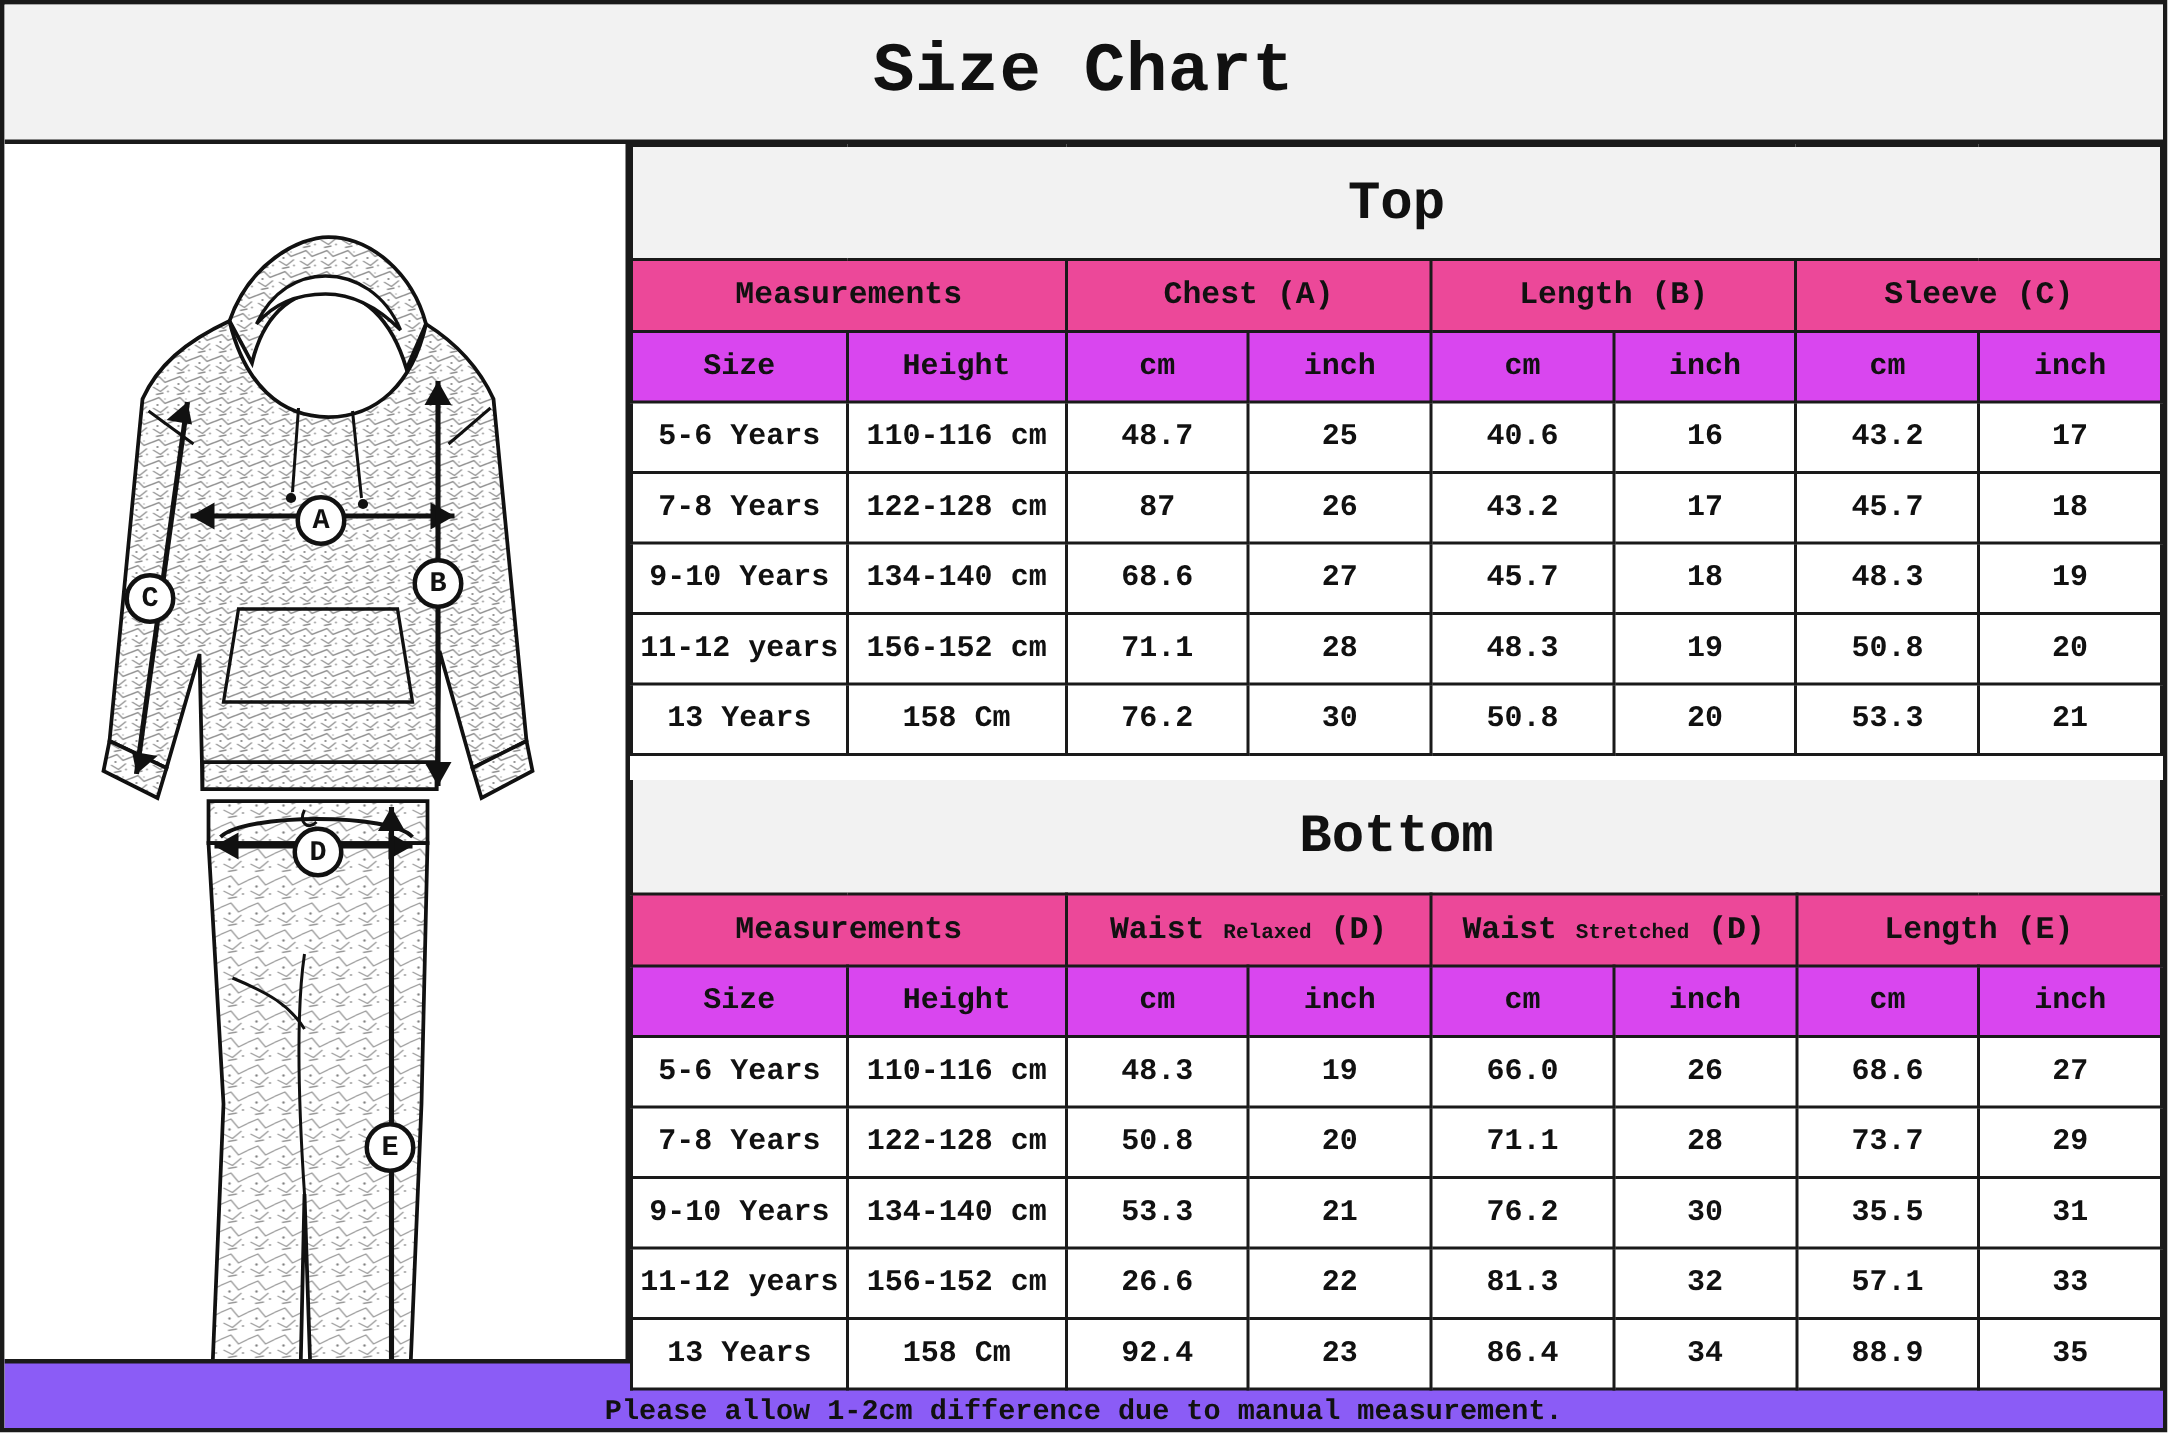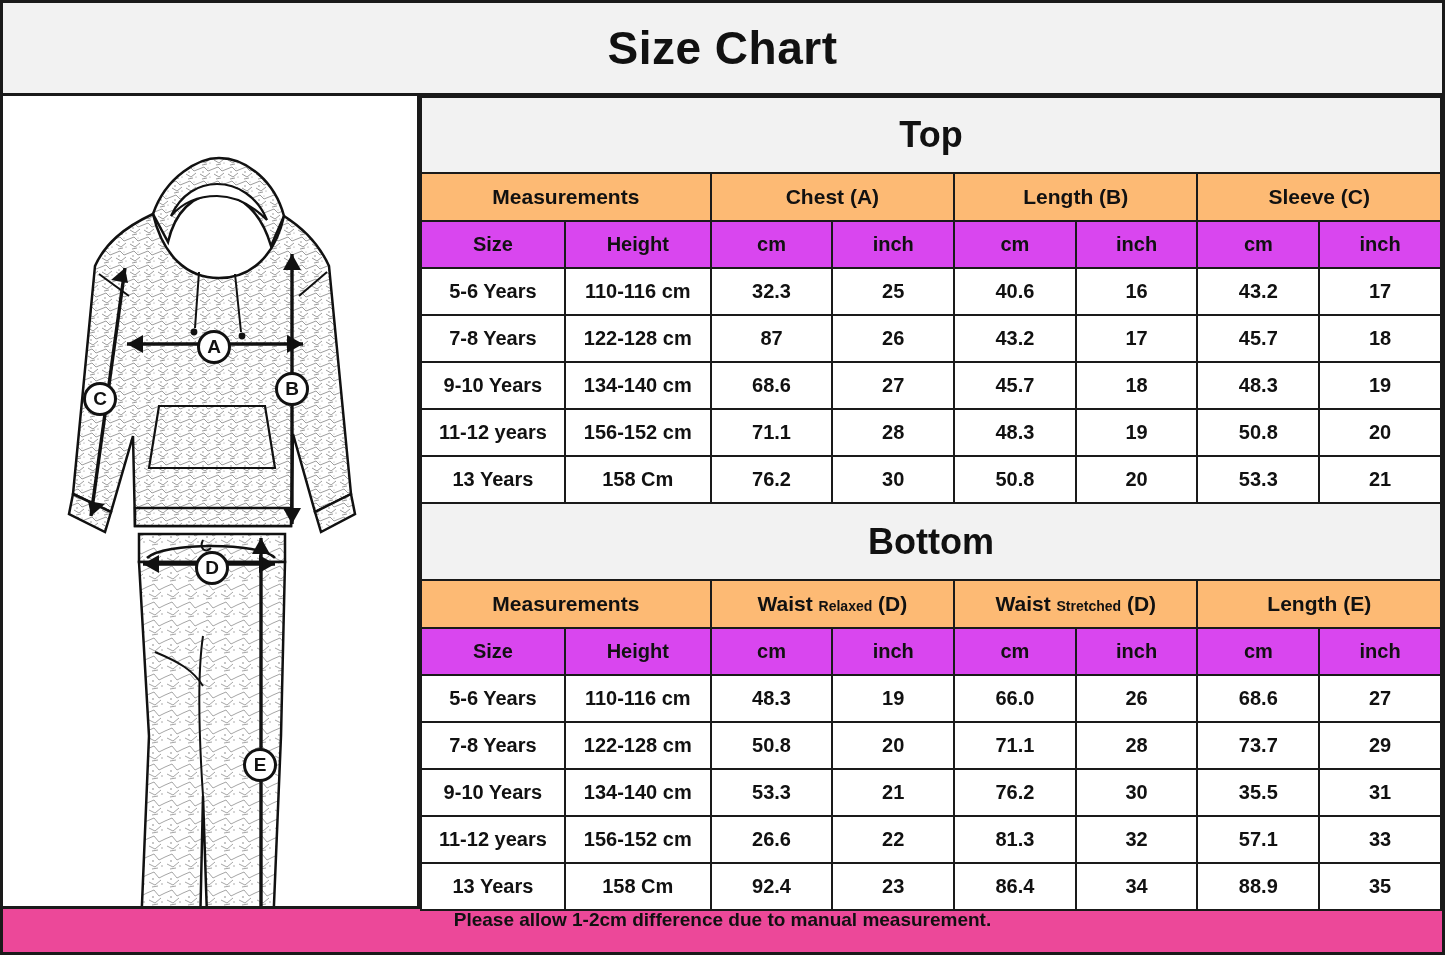--- a/index.html
+++ b/index.html
@@ -8,20 +8,21 @@
     background: #ffffff;
     font-family: "Liberation Sans", sans-serif;
   }
   .page {
     width: 1445px;
     height: 955px;
     position: relative;
     background: #ffffff;
     border: 3px solid #1a1a1a;
     overflow: hidden;
+    font-family: Liberation Mono, monospace;
   }
   
   .title-bar {
     height: 93px;
     border-bottom: 3px solid #1a1a1a;
     background: #f2f2f2;
     display: flex;
     align-items: center;
     justify-content: center;
   }
@@ -40,20 +41,21 @@
     width: 417px;
     border-right: 3px solid #1a1a1a;
     position: relative;
     background: #ffffff;
     overflow: hidden;
   }
   .tables-pane {
     flex: 1;
     display: flex;
     flex-direction: column;
+    gap: 16px;
   }
   
   table {
     border-collapse: collapse;
     width: 100%;
     table-layout: fixed;
   }
   td, th {
     border: 2px solid #1a1a1a;
     text-align: center;
@@ -63,21 +65,21 @@
     height: 47px;
     font-size: 20px;
     background: #ffffff;
   }
   .section-head td {
     background: #f2f2f2;
     font-size: 36px;
     height: 76px;
   }
   .grp-head td {
-    background: #fdba74;
+    background: #ec4899;
     font-size: 21px;
     height: 48px;
   }
   .unit-head td {
     background: #d946ef;
     font-size: 20px;
     height: 47px;
   }
   .grp-head .sub {
     font-size: 14px;
@@ -87,23 +89,23 @@
   td.no-top { border-top: none; margin-top: 42px; }
   .tbl-outer { border-left: none; }
   
   col.c-size   { width: 143px; }
   col.c-height { width: 145px; }
   col.c-val    { width: 121px; }
   
   .footer {
     height: 46px;
     border-top: 3px solid #1a1a1a;
-    background: #ec4899;
+    background: #8b5cf6;
     display: flex;
-    align-items: flex-start;
+    align-items: flex-end;
     justify-content: center;
   }
   .footer .note {
     font-size: 19px;
     font-weight: bold;
     color: #111;
   }
   
   .figure-svg { position: absolute; left: 0; top: 0; }
   .lbl-circle {
@@ -239,21 +241,21 @@
             <td>inch</td>
             <td>cm</td>
             <td>inch</td>
             <td>cm</td>
             <td>inch</td>
           </tr>
 
           <tr>
             <td>5-6 Years</td>
             <td>110-116 cm</td>
-            <td>32.3</td>
+            <td>48.7</td>
             <td>25</td>
             <td>40.6</td>
             <td>16</td>
             <td>43.2</td>
             <td>17</td>
           </tr>
           <tr>
             <td>7-8 Years</td>
             <td>122-128 cm</td>
             <td>87</td>

